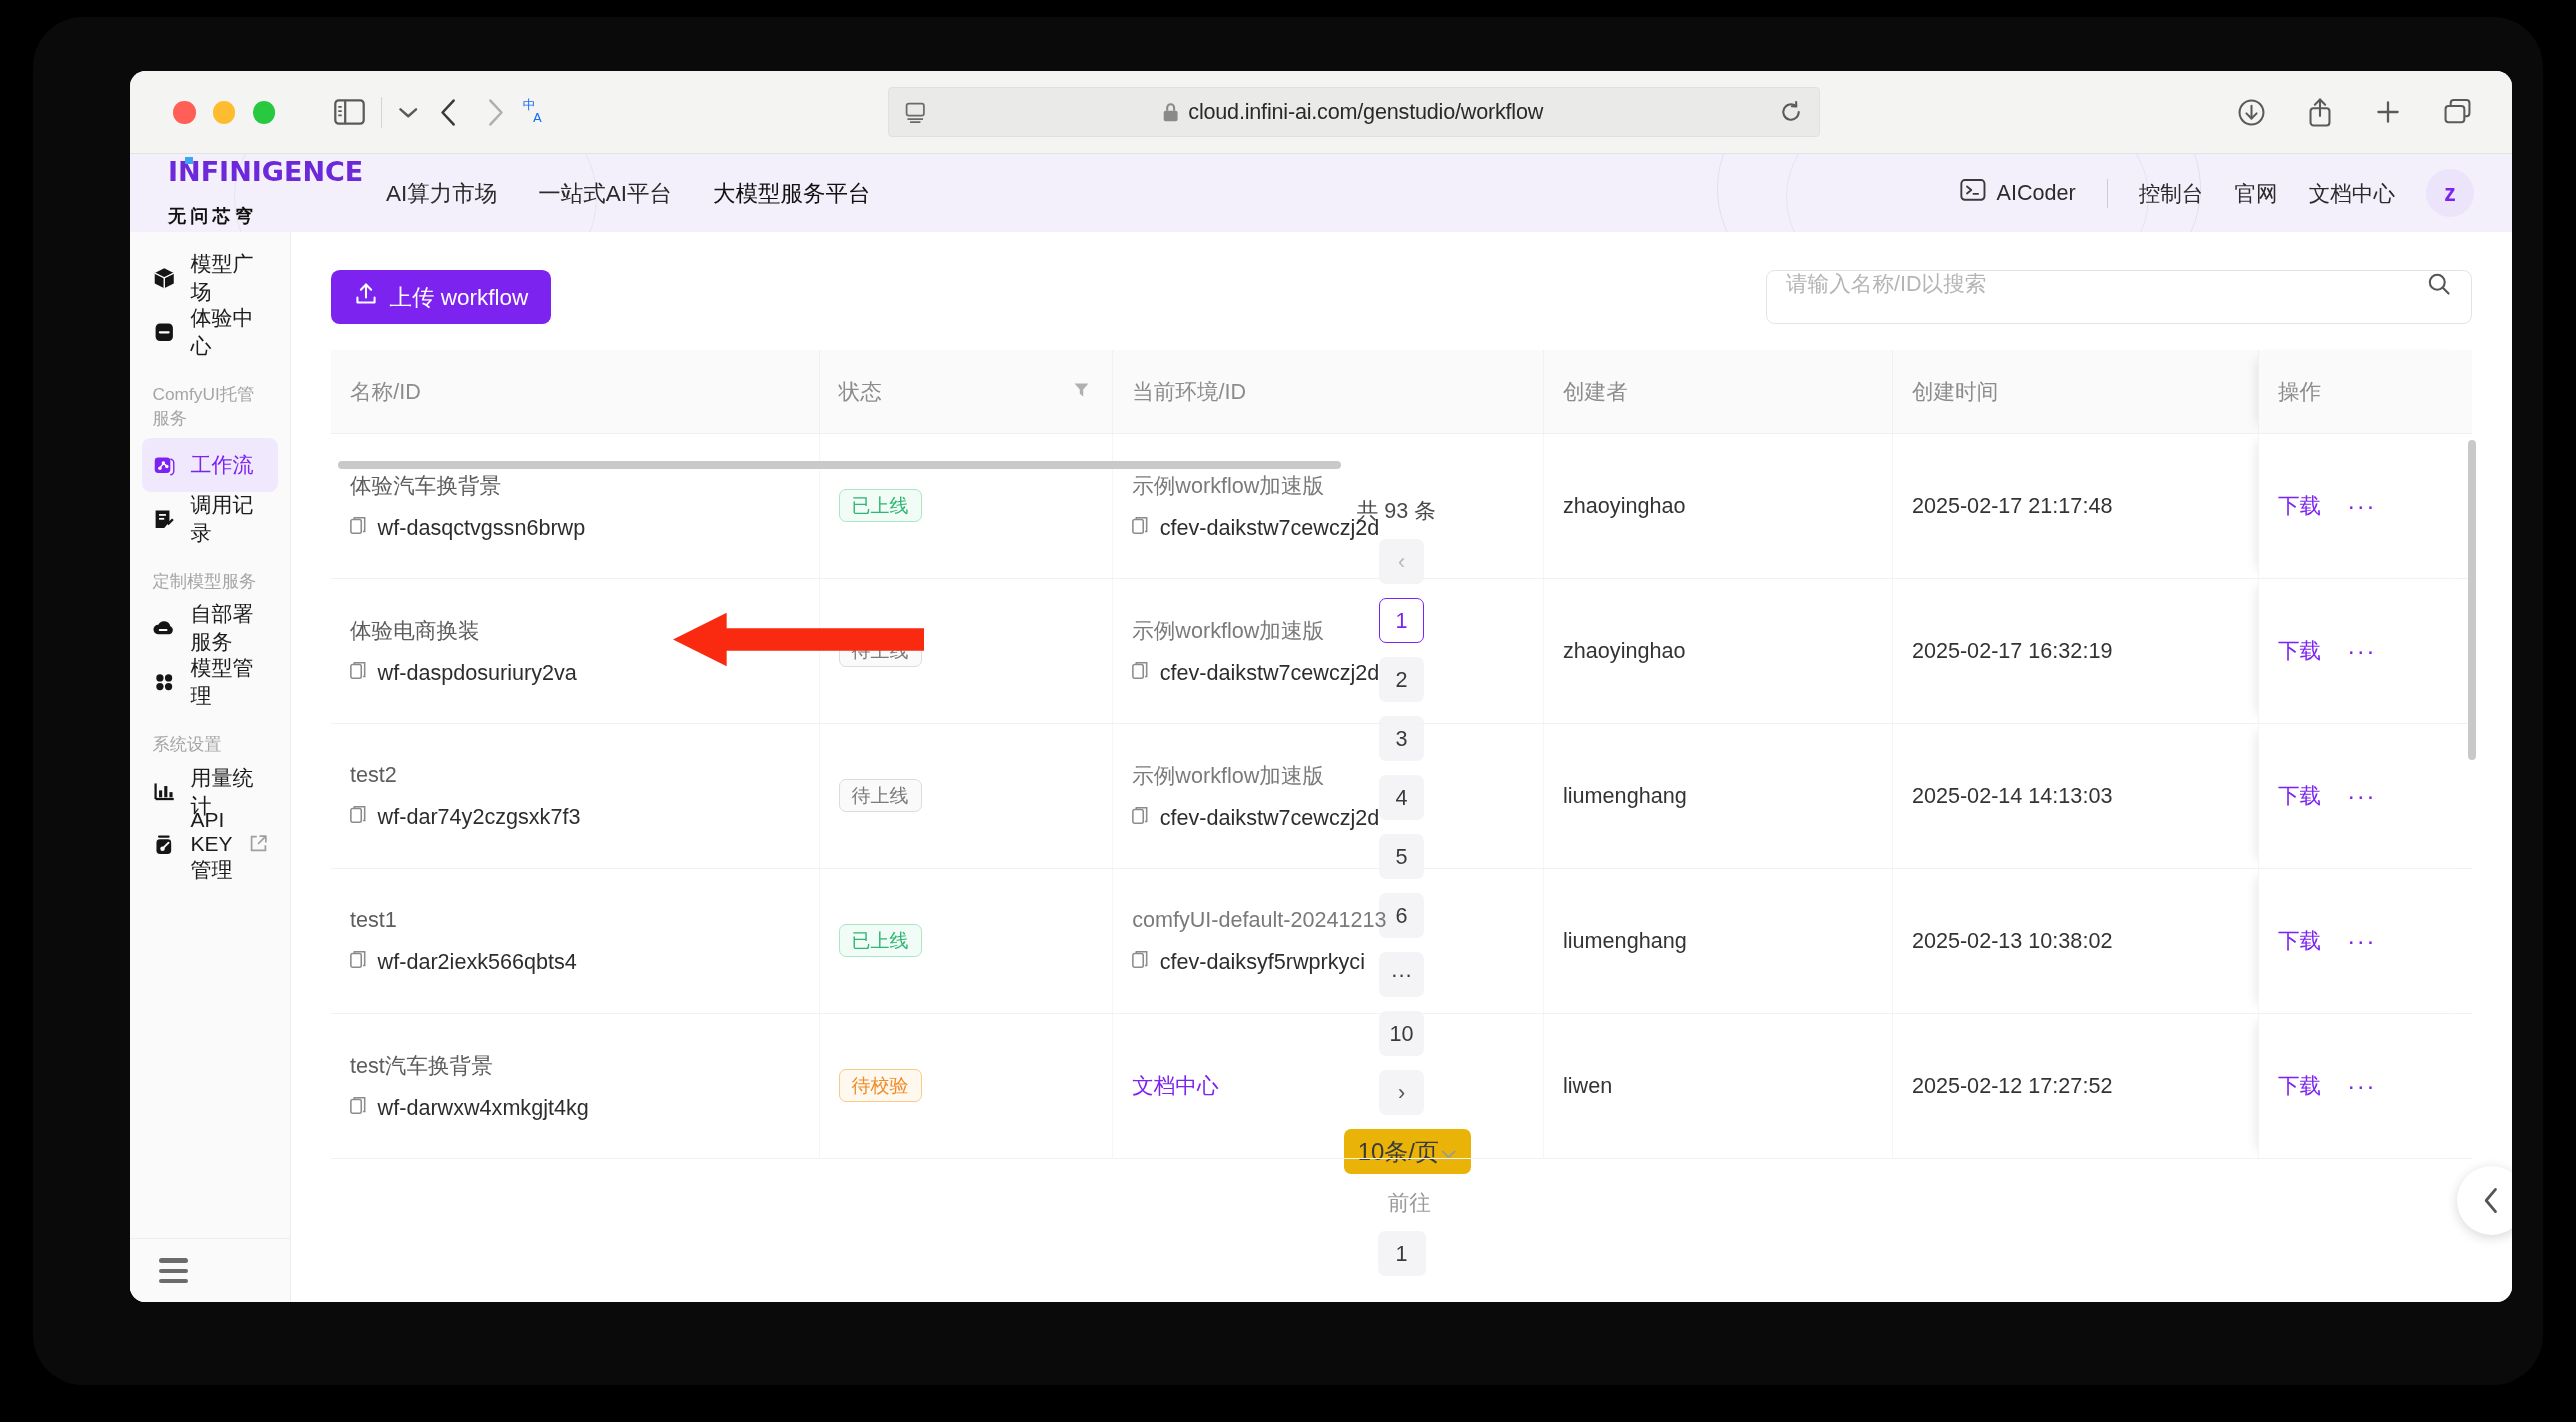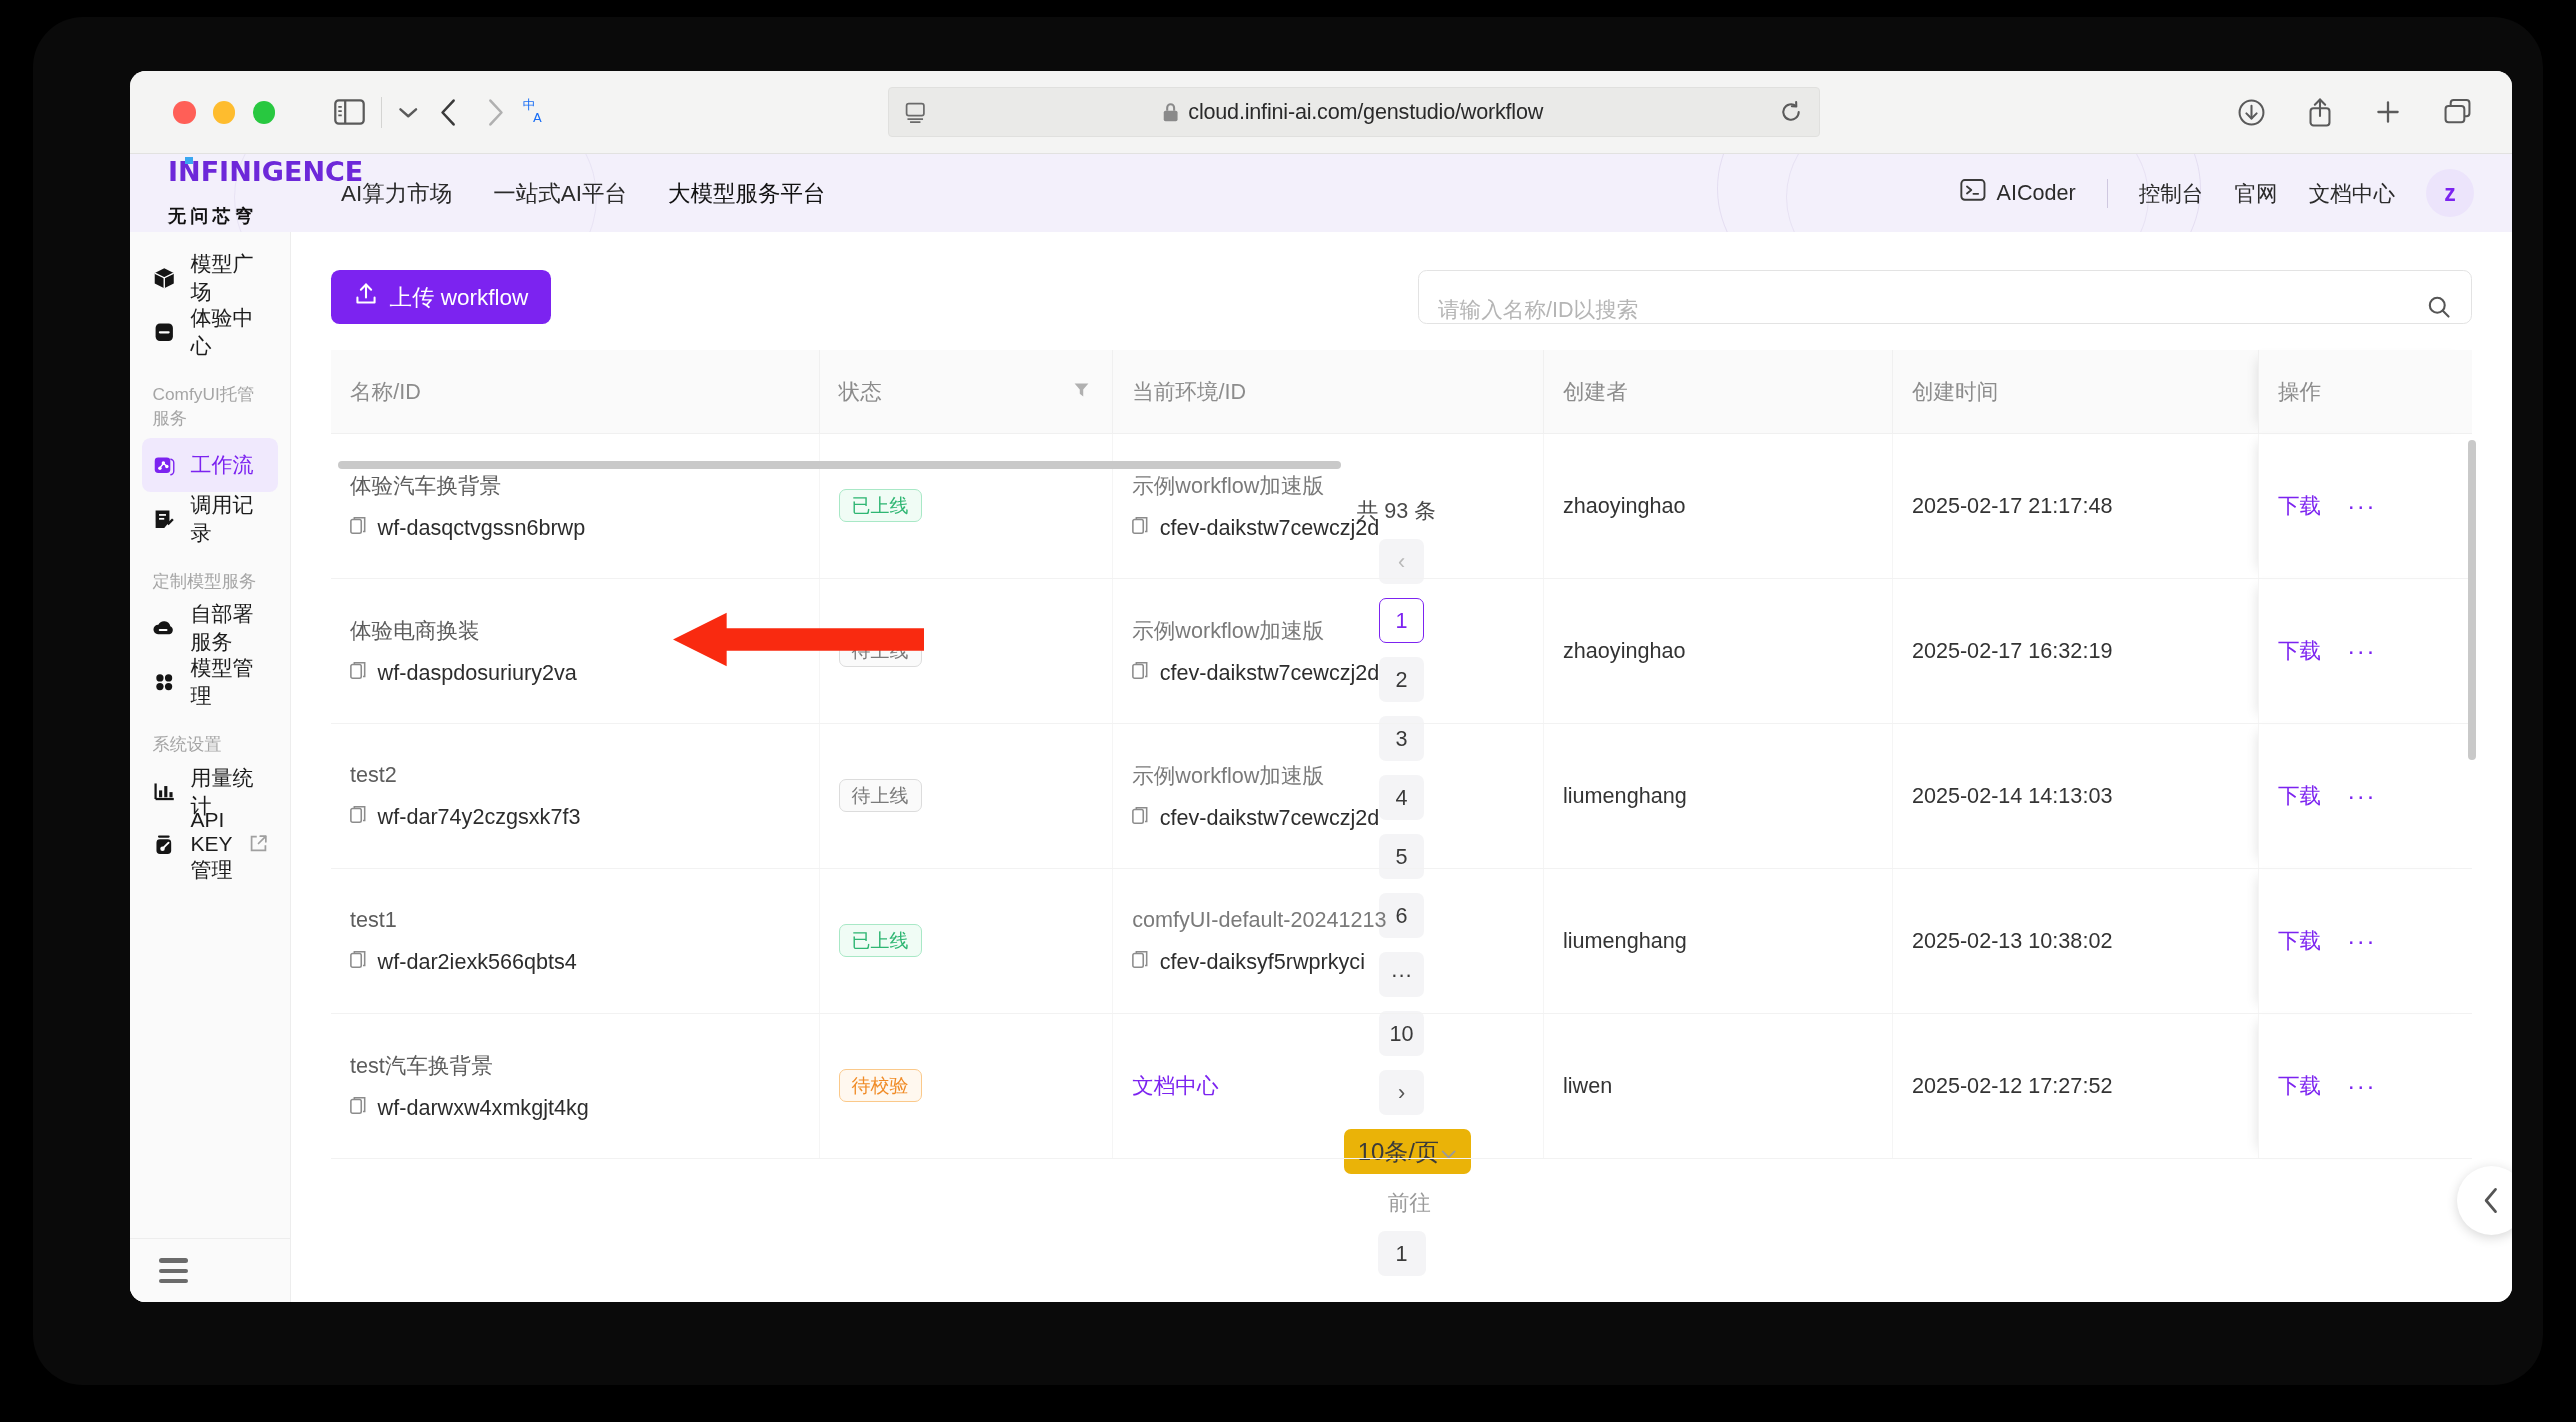--- a/index.html
+++ b/index.html
@@ -70,21 +70,21 @@
   .logo { width: 173px; position: relative; z-index: 2; }
   .logo-main {
     font-size: 27px; font-weight: bold; color: #6d28d9; letter-spacing: 0px;
     font-family: "DejaVu Sans", sans-serif; line-height: 1;
   }
   .logo-dot { position: absolute; left: 17.3px; top: -1.7px; width: 7.8px; height: 7.8px; background: #3aa7f0; }
   .logo-sub {
     font-size: 18px; color: #111; letter-spacing: 4.3px; margin-top: 19px;
     font-weight: 600; font-family: "DejaVu Sans", sans-serif;
   }
-  .top-nav { display: flex; gap: 41px; position: relative; z-index: 2; }
+  .top-nav { display: flex; gap: 41px; margin-left: 45px; position: relative; z-index: 2; }
   .top-nav-item {
     font-size: 22.5px; color: #2b2b2b; padding: 8.6px 0; position: relative; cursor: pointer;
   }
   .top-nav-item.active { color: #111; }
   .top-nav-item.active::after {
     content: ""; position: absolute; left: 50%; transform: translateX(-50%);
     bottom: -24px; width: 54px; height: 4.3px; background: #7c23f0; border-radius: 2.6px;
   }
   .hdr-right { margin-left: auto; display: flex; align-items: center; gap: 31px; position: relative; z-index: 2; }
   .aicoder { display: flex; align-items: center; gap: 10.4px; font-size: 21.6px; color: #2b2b2b; cursor: pointer; }
@@ -122,22 +122,22 @@
   
   .main { flex: 1; display: flex; flex-direction: column; padding: 0 40px; min-width: 0; position: relative; }
   .toolbar { display: flex; align-items: center; padding: 38px 0 26px 0; }
   .btn-upload {
     background: #7c23f0; color: #fff; border: none; border-radius: 8.6px;
     height: 54px; padding: 0 22.5px; font-size: 22.5px; cursor: pointer;
     display: flex; align-items: center; gap: 12px;
     font-family: "Liberation Sans", sans-serif;
   }
   .search-wrap {
-    margin-left: auto; width: 1054px; height: 54px; border: 0.9px solid #e3e3e3;
-    border-radius: 8.6px; display: flex; align-items: flex-end; padding: 0 19px; background: #fff;
+    margin-left: auto; width: 706px; height: 54px; border: 0.9px solid #e3e3e3;
+    border-radius: 8.6px; display: flex; align-items: flex-start; padding: 0 19px; background: #fff;
   }
   .search-input {
     flex: 1; border: none; outline: none; font-size: 21.6px; color: #333;
     background: transparent; font-family: "Liberation Sans", sans-serif;
   }
   .search-input::placeholder { color: #b5b5b5; }
 
   
   .table-area { flex: 1; min-height: 0; position: relative; }
   table { width: 100%; border-collapse: collapse; table-layout: fixed; }

